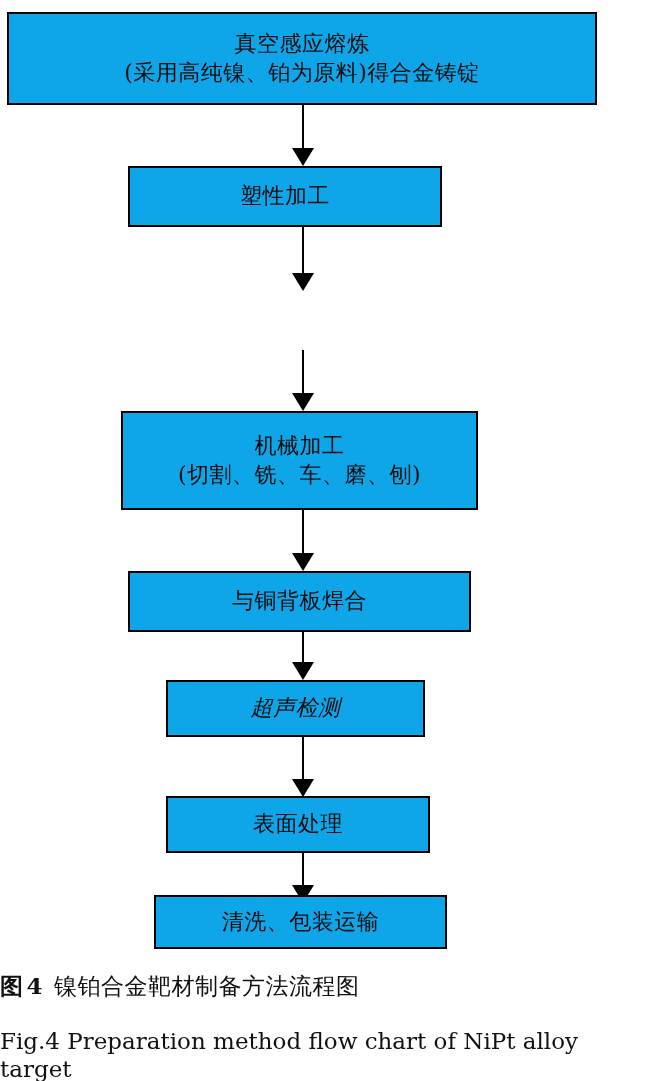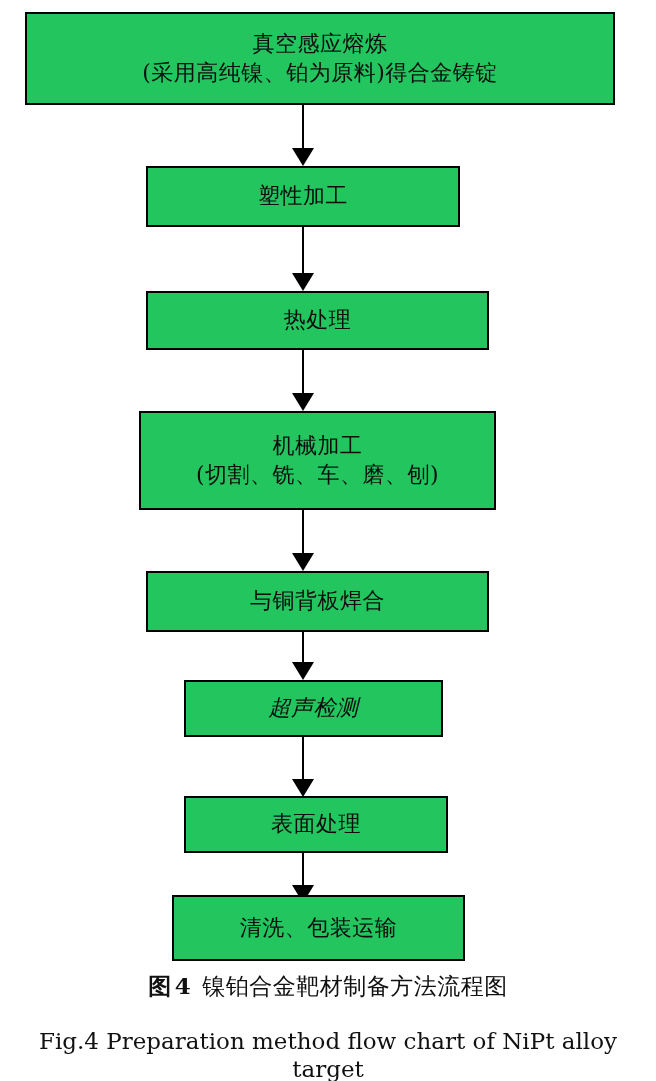--- a/index.html
+++ b/index.html
@@ -20,33 +20,32 @@
     position: absolute;
     left: 0; top: 0;
     width: 656px;
     height: 1081px;
   }
 
   .node {
     position: absolute;
     box-sizing: border-box;
     border: 2px solid #000000;
-    background: #22c55e;
+    background: #0ea5e9;
     display: flex;
     flex-direction: column;
     align-items: center;
     justify-content: center;
     text-align: center;
     font-family: "DejaVu Serif", "Liberation Serif", serif;
     font-size: 22px;
     line-height: 1.30;
     color: #0d0d0d;
     letter-spacing: 0.5px;
     z-index: 2;
-    margin-left: 18px;
   }
   .node .line { display: block; white-space: nowrap; }
 
   .connector {
     position: absolute;
     z-index: 1;
   }
   .connector .shaft {
     position: absolute;
     left: 50%;
@@ -64,21 +63,20 @@
     margin-left: -11px;
     border-left: 11px solid transparent;
     border-right: 11px solid transparent;
     border-top: 18px solid #000000;
   }
 
   .caption-block {
     position: absolute;
     left: 0;
     width: 656px;
-    text-align: center;
   }
   .caption-cn {
     top: 972px;
     font-family: "DejaVu Serif", "Liberation Serif", serif;
     font-size: 23px;
     line-height: 1.2;
     color: #111111;
     letter-spacing: 0.5px;
   }
   .caption-cn .fig-label { font-weight: bold; }
@@ -109,23 +107,20 @@
 
   <div class="node" style="left:128px; top:166px; width:314px; height:61px;align-items:center;">
     <span class="line">塑性加工</span>
   </div>
 
   <div class="connector" style="left:292px; top:227px; width:22px; height:64px;">
     <div class="shaft" style="height:46px;"></div>
     <div class="head"></div>
   </div>
 
-  <div class="node" style="left:128px; top:291px; width:343px; height:59px;">
-    <span class="line">热处理</span>
-  </div>
 
   <div class="connector" style="left:292px; top:350px; width:22px; height:61px;">
     <div class="shaft" style="height:43px;"></div>
     <div class="head"></div>
   </div>
 
   <div class="node" style="left:121px; top:411px; width:357px; height:99px;text-align:center;">
     <span class="line">机械加工</span>
     <span class="line">(切割、铣、车、磨、刨)</span>
   </div>
@@ -155,21 +150,21 @@
 
   <div class="node" style="left:166px; top:796px; width:264px; height:57px;justify-content:center;">
     <span class="line">表面处理</span>
   </div>
 
   <div class="connector" style="left:292px; top:853px; width:22px; height:50px;">
     <div class="shaft" style="height:32px;"></div>
     <div class="head"></div>
   </div>
 
-  <div class="node" style="left:154px; top:895px; width:293px; height:66px;text-align:center;">
+  <div class="node" style="left:154px; top:895px; width:293px; height:54px;text-align:center;">
     <span class="line">清洗、包装运输</span>
   </div>
 
 </div>
 
 <div class="caption-block caption-cn">
   <span class="fig-label">图</span><span class="fig-num">4</span><span class="fig-text">镍铂合金靶材制备方法流程图</span>
 </div>
 
 <div class="caption-block caption-en">Fig.4 Preparation method flow chart of NiPt alloy target</div>

